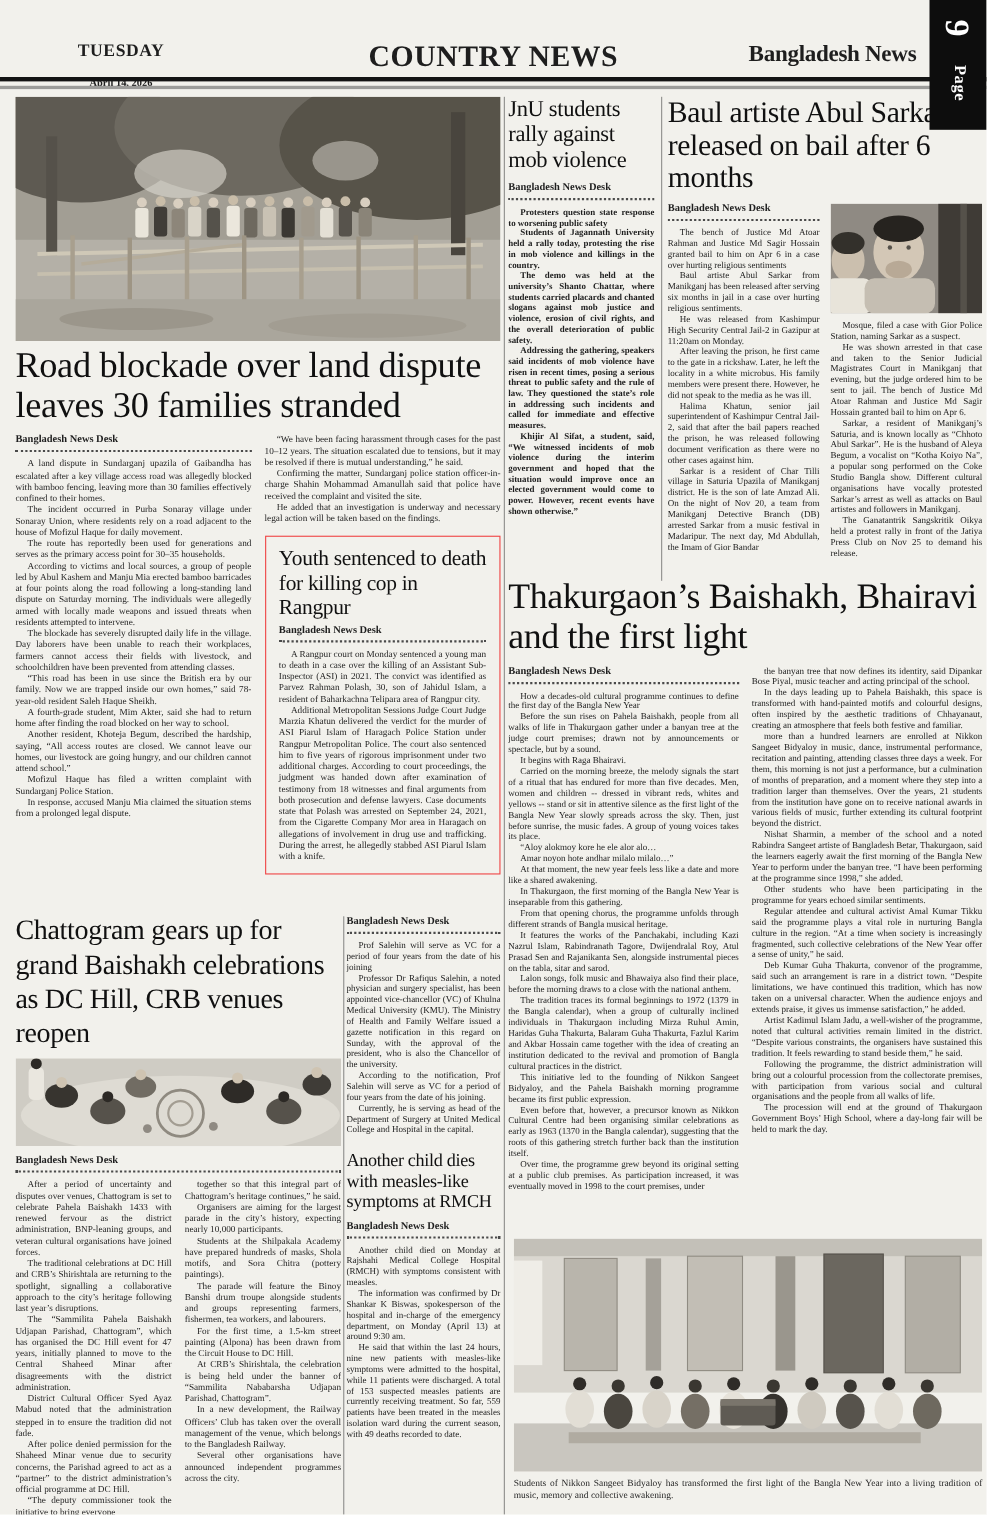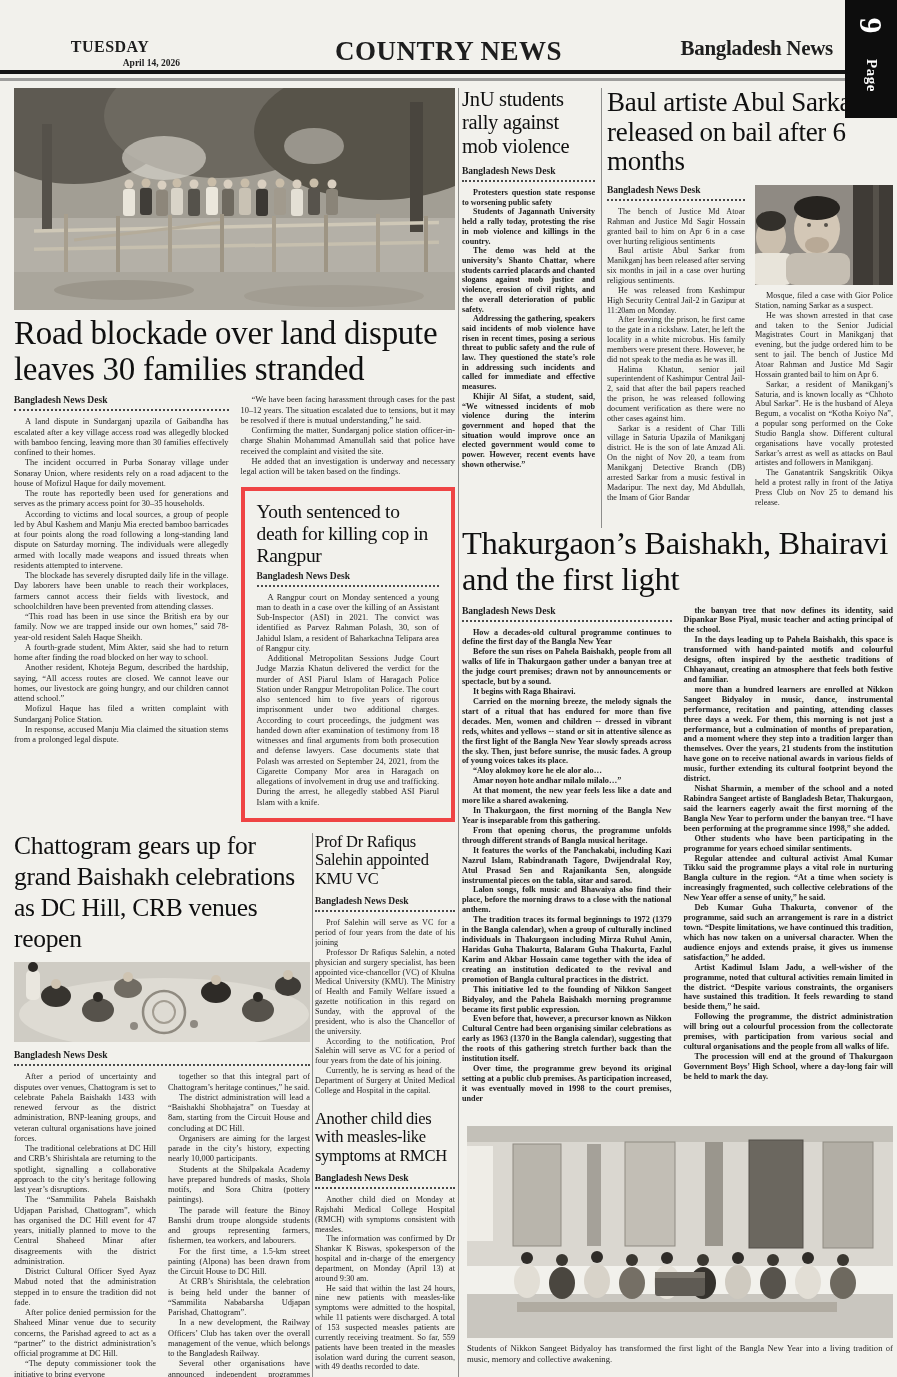--- a/index.html
+++ b/index.html
@@ -1,21 +1,21 @@
 <!DOCTYPE html>
 <html><head>
 <meta charset="utf-8">
 <style>
   html,body{margin:0;padding:0;background:#ffffff;}
   .page{position:relative;width:897px;height:1377px;background:#f2f1ec;overflow:hidden;
         font-family:"Liberation Serif", serif;color:#1e1e1e;}
   
   .hdr-day-wrap{position:absolute;left:40px;top:22px;width:140px;text-align:center;}
   .hdr-day{font-size:16px;font-weight:bold;letter-spacing:.5px;margin-top:16px;}
-  .hdr-date{font-size:9.5px;font-weight:bold;margin-top:2px;text-align:right;}
+  .hdr-date{font-size:9.5px;font-weight:bold;margin-top:15px;}
   .hdr-section{position:absolute;left:0;width:897px;top:36px;text-align:center;
                font-size:27px;font-weight:bold;letter-spacing:.5px;}
   .hdr-mast{position:absolute;right:64px;top:36px;font-size:21px;font-weight:bold;letter-spacing:-.3px;}
   .pagebox{position:absolute;right:0;top:0;width:52px;height:118px;background:#0d0d0d;color:#fff;
            display:flex;flex-direction:column;align-items:center;z-index:5;}
   .pagenum{display:block;transform:rotate(90deg);font-size:31px;font-weight:bold;line-height:1;margin-top:10px;}
   .pagelabel{display:block;transform:rotate(90deg);font-size:15px;font-weight:bold;margin-top:26px;letter-spacing:.5px;}
   .rule-black{position:absolute;left:0;right:0;top:70px;height:4px;background:#141414;}
   .rule-gray{position:absolute;left:0;right:0;top:78px;height:2.5px;background:#9c9c9a;}
   
@@ -29,34 +29,34 @@
   .dotrule{border-bottom:2px dotted #4a4a4a;height:3px;margin:1px 0 6px 0;}
   .body p{margin:0;text-indent:11px;text-align:justify;}
   .cols{display:flex;gap:12px;}
   .cols>div{flex:1;min-width:0;}
   
   .photo{overflow:hidden;line-height:0;}
   .blk-road-photo{position:absolute;left:14px;top:88px;width:441px;height:222px;}
   .blk-road{position:absolute;left:14px;top:316px;width:441px;}
   .blk-road .headline{font-size:33px;line-height:1.08;}
   .blk-road .body p{font-size:8.4px;line-height:1.22;}
-  .youth-box{border:4px solid #ef4444;padding:10px 12px;margin-top:10px;}
+  .youth-box{border:1px solid #ef4444;padding:10px 12px;margin-top:10px;}
   .youth-box .headline{font-size:19.5px;line-height:1.12;margin-bottom:4px;}
   .youth-box .body p{font-size:8.4px;line-height:1.22;}
   .blk-jnu{position:absolute;left:462px;top:88px;width:133px;max-height:444px;overflow:hidden;}
   .blk-jnu .headline{font-size:20.5px;line-height:1.14;}
   .blk-jnu .body p{font-size:8.1px;line-height:1.2;font-weight:bold;}
   .blk-baul{position:absolute;left:607px;top:88px;width:286px;max-height:440px;overflow:hidden;}
   .blk-baul .headline{font-size:27px;line-height:1.1;}
   .blk-baul .cols{gap:10px;}
   .blk-baul .body p{font-size:8.2px;line-height:1.2;}
   .baul-photo{width:100%;height:100px;margin-bottom:6px;}
   .blk-thakur{position:absolute;left:462px;top:526px;width:431px;max-height:590px;overflow:hidden;}
   .blk-thakur .headline{font-size:32.5px;line-height:1.1;}
-  .blk-thakur .body p{font-size:8.2px;line-height:1.21;font-weight:bold;}
+  .blk-thakur .body p{font-size:8.2px;line-height:1.21;}
   .blk-nikkon{position:absolute;left:467px;top:1126px;width:426px;}
   .nikkon-photo{width:426px;height:212px;}
   .nikkon-caption{font-size:8.6px;line-height:1.25;margin-top:5px;text-align:justify;color:#262626;}
   .blk-chatto{position:absolute;left:14px;top:830px;width:296px;max-height:547px;overflow:hidden;}
   .blk-chatto .headline{font-size:25.5px;line-height:1.22;}
   .blk-chatto .body p{font-size:8.4px;line-height:1.22;}
   .chatto-photo{width:296px;height:80px;margin-bottom:8px;}
   .blk-side{position:absolute;left:315px;top:833px;width:140px;max-height:544px;overflow:hidden;}
   .blk-side .headline{font-size:16.5px;line-height:1.12;}
   .blk-side .body p{font-size:8.2px;line-height:1.2;}
@@ -361,36 +361,34 @@
             <p>The traditional celebrations at DC Hill and CRB’s Shirishtala are returning to the spotlight, signalling a collaborative approach to the city’s heritage following last year’s disruptions.</p>
             <p>The “Sammilita Pahela Baishakh Udjapan Parishad, Chattogram”, which has organised the DC Hill event for 47 years, initially planned to move to the Central Shaheed Minar after disagreements with the district administration.</p>
             <p>District Cultural Officer Syed Ayaz Mabud noted that the administration stepped in to ensure the tradition did not fade.</p>
             <p>After police denied permission for the Shaheed Minar venue due to security concerns, the Parishad agreed to act as a “partner” to the district administration’s official programme at DC Hill.</p>
             <p>“The deputy commissioner took the initiative to bring everyone</p>
           </div>
       </div>
       <div>
         <div class="body">
             <p>together so that this integral part of Chattogram’s heritage continues,” he said.</p>
-            <p>The district administration will lead a “Baishakhi Shobhajatra” on Tuesday at 8am, starting from the Circuit House and concluding at DC Hill.</p>
             <p>Organisers are aiming for the largest parade in the city’s history, expecting nearly 10,000 participants.</p>
             <p>Students at the Shilpakala Academy have prepared hundreds of masks, Shola motifs, and Sora Chitra (pottery paintings).</p>
             <p>The parade will feature the Binoy Banshi drum troupe alongside students and groups representing farmers, fishermen, tea workers, and labourers.</p>
             <p>For the first time, a 1.5-km street painting (Alpona) has been drawn from the Circuit House to DC Hill.</p>
             <p>At CRB’s Shirishtala, the celebration is being held under the banner of “Sammilita Nababarsha Udjapan Parishad, Chattogram”.</p>
             <p>In a new development, the Railway Officers’ Club has taken over the overall management of the venue, which belongs to the Bangladesh Railway.</p>
             <p>Several other organisations have announced independent programmes across the city.</p>
           </div>
       </div>
     </div>
   </div>
 
   <div class="blk-side">
     <div>
-      <h2 class="headline">Prof Dr Rafiqus Salehin appointed KMU VC</h2>
       <div>
         <div class="byline">Bangladesh News Desk</div>
         <div class="dotrule"></div>
       </div>
       <div class="body">
           <p>Prof Salehin will serve as VC for a period of four years from the date of his joining</p>
           <p>Professor Dr Rafiqus Salehin, a noted physician and surgery specialist, has been appointed vice-chancellor (VC) of Khulna Medical University (KMU). The Ministry of Health and Family Welfare issued a gazette notification in this regard on Sunday, with the approval of the president, who is also the Chancellor of the university.</p>
           <p>According to the notification, Prof Salehin will serve as VC for a period of four years from the date of his joining.</p>
           <p>Currently, he is serving as head of the Department of Surgery at United Medical College and Hospital in the capital.</p>
         </div>

